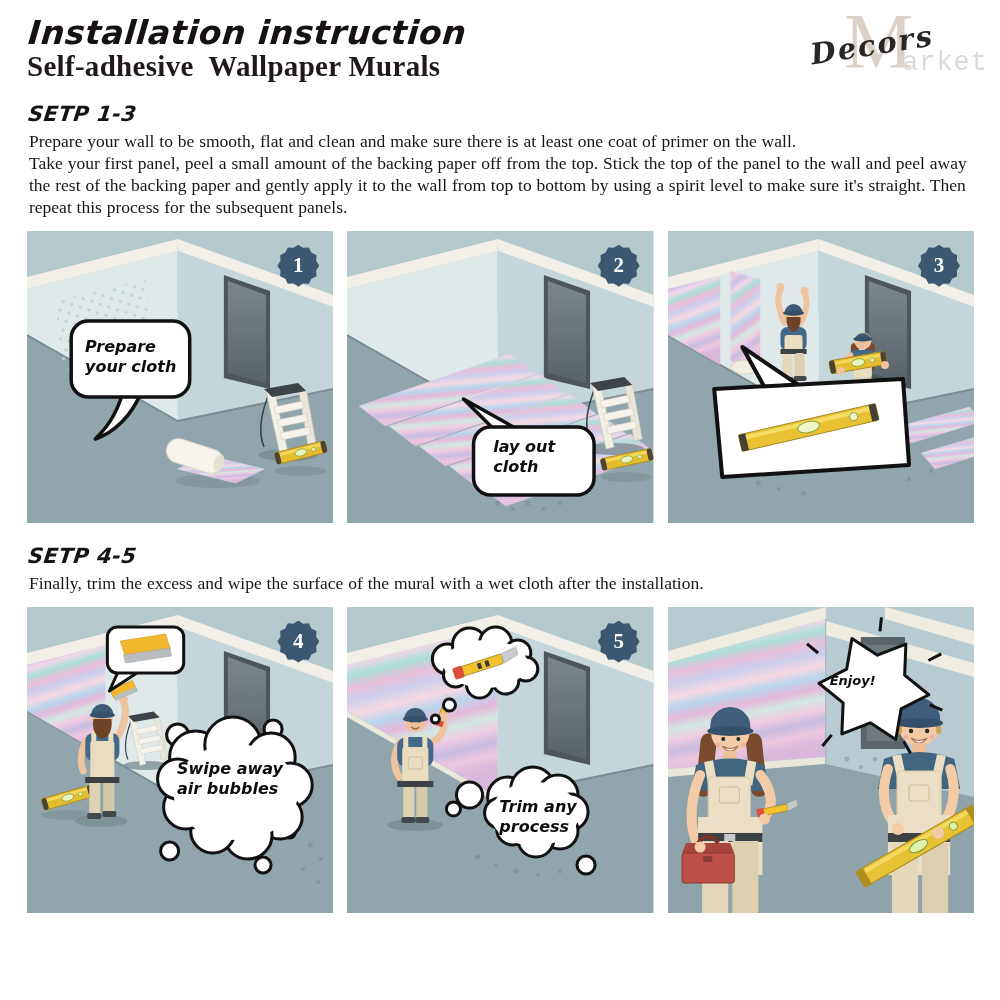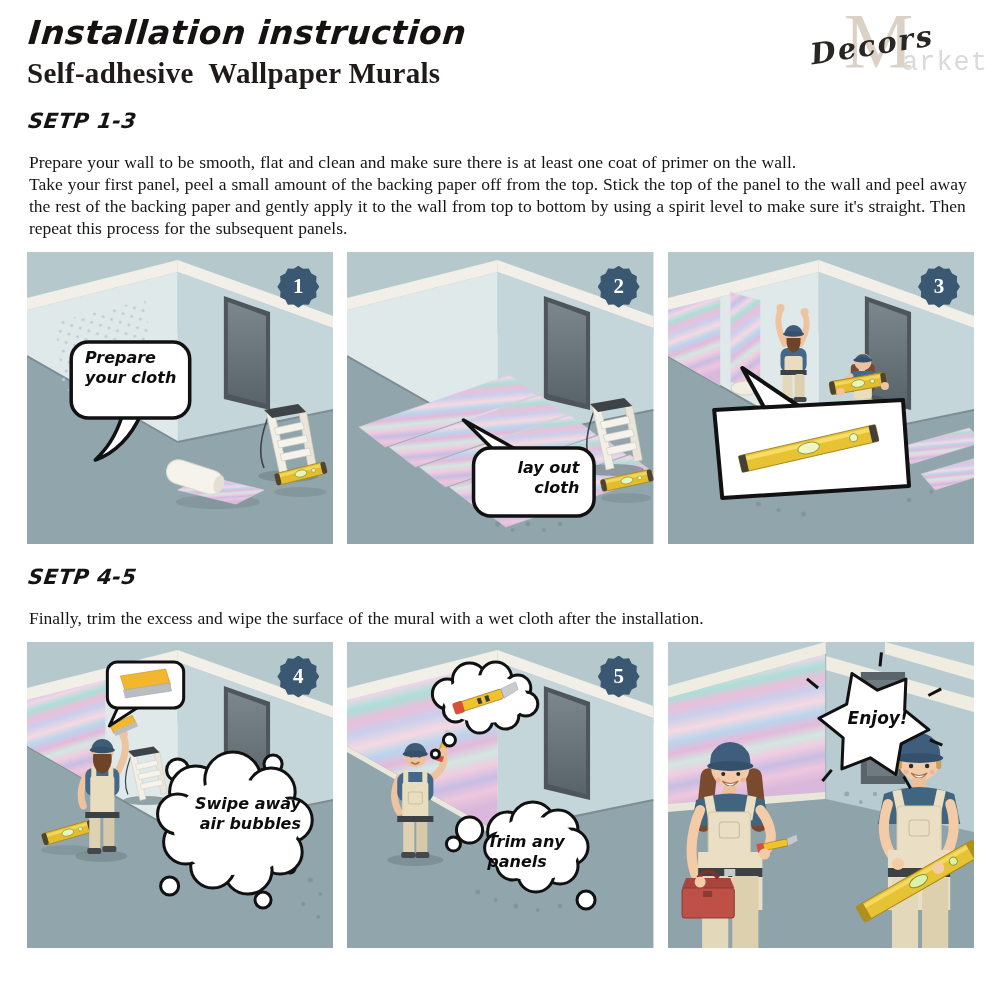--- a/index.html
+++ b/index.html
@@ -4,43 +4,43 @@
 <style>
   html,body{margin:0;padding:0}
   body{width:1000px;height:1000px;background:#fff;color:#1b1b1b;
        font-family:"Liberation Serif",serif;overflow:hidden;position:relative}
   .content{padding:16px 26px 0 27px;position:relative}
 
   .title{font-family:"DejaVu Sans",sans-serif;font-style:italic;font-weight:800;
          font-size:33px;line-height:1.05;letter-spacing:.5px;color:#171212;
          transform:skewX(-5deg);transform-origin:left bottom}
   .subtitle{font-family:"Liberation Serif",serif;font-weight:700;font-size:29px;
-            line-height:1.05;margin-top:7px;letter-spacing:.3px;white-space:pre;color:#201a1a}
+            line-height:1.05;letter-spacing:.3px;white-space:pre;color:#201a1a}
 
   .step-heading{font-family:"DejaVu Sans",sans-serif;font-style:italic;font-weight:800;
                 font-size:21px;line-height:1.05;margin-top:22px;letter-spacing:.5px;
                 transform:skewX(-7deg);transform-origin:left bottom;color:#141414}
-  .para{font-size:17.5px;line-height:1.25;margin-top:20px;width:958px;word-spacing:.5px;color:#161616}
+  .para{font-size:17.5px;line-height:1.25;margin-top:6px;width:958px;word-spacing:.5px;color:#161616}
   .para .pline{padding-left:2px}
 
   .row{display:flex;gap:14px;margin-top:12px}
   .panel{position:relative;width:310px;background:#eef2f3;overflow:hidden}
   .row1 .panel{height:292px}
   .row2 .panel{height:306px}
   .panel svg.scene{position:absolute;inset:0;width:100%;height:100%;display:block}
 
   .badge{position:absolute;top:14px;right:14px;width:42px;height:42px;z-index:4;
          background:#3a5872;color:#fff;display:flex;align-items:center;justify-content:center;
          font-family:"Liberation Serif",serif;font-weight:700;font-size:21px;
          clip-path:polygon(100% 50%,92.5% 61.4%,93.3% 75%,81.1% 81.1%,75% 93.3%,61.4% 92.5%,50% 100%,38.6% 92.5%,25% 93.3%,18.9% 81.1%,6.7% 75%,7.5% 61.4%,0% 50%,7.5% 38.6%,6.7% 25%,18.9% 18.9%,25% 6.7%,38.6% 7.5%,50% 0%,61.4% 7.5%,75% 6.7%,81.1% 18.9%,93.3% 25%,92.5% 38.6%)}
 
   .blabel{position:absolute;z-index:3;pointer-events:none;color:#0d0d0d;
           font-family:"DejaVu Sans",sans-serif;font-style:italic;font-weight:800;
           font-size:16px;line-height:1.25}
-  .blabel.center{text-align:right}
+  .blabel.center{text-align:left}
 
   .logo{position:absolute;top:8px;right:12px;width:178px;height:88px;z-index:5}
   .logo .big-m{position:absolute;left:34px;top:-6px;font-family:"Liberation Serif",serif;
                font-size:78px;line-height:1;color:#dbd1c6}
   .logo .script{position:absolute;left:0px;top:20px;font-family:"DejaVu Serif",serif;
                 font-style:italic;font-weight:600;font-size:29px;color:#2b2626;
                 transform:rotate(-9deg);letter-spacing:2px}
   .logo .rest{position:absolute;left:92px;top:40px;font-family:Liberation Mono, monospace;
               font-size:27px;color:#dadada;letter-spacing:1px}
 </style>
@@ -145,21 +145,21 @@
           <ellipse cx="272" cy="240" rx="26" ry="5" fill="#7b8d93" opacity="0.6"></ellipse>
           <use href="#lvl" transform="translate(246,222) rotate(-14)"></use>
         </g>
         <g>
           <path d="M95,163 C88,186 78,198 68,208 C88,201 104,184 113,163 Z" fill="#fff" stroke="#111" stroke-width="3.5" stroke-linejoin="round"></path>
           <rect x="44" y="90" width="118" height="76" rx="17" fill="#fff" stroke="#111" stroke-width="3.5"></rect>
           <rect x="48" y="94" width="110" height="68" rx="14" fill="#fff"></rect>
         </g>
       </svg>
       <div class="badge">1</div>
-      <div class="blabel" style="left:58px;top:96px;width:100px">
+      <div class="blabel" style="left:58px;top:106px;width:100px">
         <div>Prepare</div>
           <div>your cloth</div>
       </div>
     </div>
 
     <div class="panel">
       <svg class="scene" viewBox="0 0 305 292" preserveAspectRatio="none">
         <use href="#roomA"></use>
         <g>
           <polygon points="12,175 162,123 188,143 38,195" fill="url(#wpg)" stroke="#d9cfe0" stroke-width="0.5"></polygon>
@@ -418,23 +418,23 @@
         </g>
         <g fill="#6f838b" opacity="0.45">
           <circle cx="130" cy="250" r="2.5"></circle>
             <circle cx="148" cy="258" r="2"></circle>
             <circle cx="168" cy="264" r="2.5"></circle>
             <circle cx="190" cy="268" r="2"></circle>
             <circle cx="212" cy="264" r="2.2"></circle>
         </g>
       </svg>
       <div class="badge">5</div>
-      <div class="blabel" style="left:140px;top:190px;width:100px">
+      <div class="blabel" style="left:152px;top:190px;width:100px">
         <div>Trim any</div>
-          <div>panels</div>
+          <div>process</div>
       </div>
     </div>
 
     <div class="panel">
       <svg class="scene" viewBox="0 0 305 306" preserveAspectRatio="none">
         <rect width="305" height="306" fill="#b7cbd1"></rect>
         <polygon points="150,12 305,56 305,70 150,26" fill="#efece2"></polygon>
         <polygon points="216,0 305,24 305,38 216,12" fill="#efece2"></polygon>
         <rect x="192" y="30" width="44" height="112" fill="#5a646a"></rect>
         <rect x="198" y="38" width="32" height="96" fill="#6e7a80"></rect>
@@ -530,18 +530,18 @@
             <line x1="205" y1="10" x2="205" y2="24"></line>
               <line x1="268" y1="40" x2="256" y2="48"></line>
             <line x1="275" y1="96" x2="262" y2="92"></line>
               <line x1="248" y1="142" x2="240" y2="131"></line>
             <line x1="160" y1="144" x2="168" y2="132"></line>
               <line x1="134" y1="44" x2="146" y2="52"></line>
           </g>
           <polygon points="260,82 234,99 232,130 205,116 178,130 176,99 150,82 176,65 178,34 205,48 232,34 234,65" fill="#fff" stroke="#111" stroke-width="3" stroke-linejoin="round"></polygon>
         </g>
       </svg>
-      <div class="blabel center" style="left:148px;top:66px;width:92px;font-size:17px">
+      <div class="blabel center" style="left:162px;top:66px;width:92px;font-size:13px">
         <div>Enjoy!</div>
       </div>
     </div>
   </div>
 </div>
 
 </body></html>

